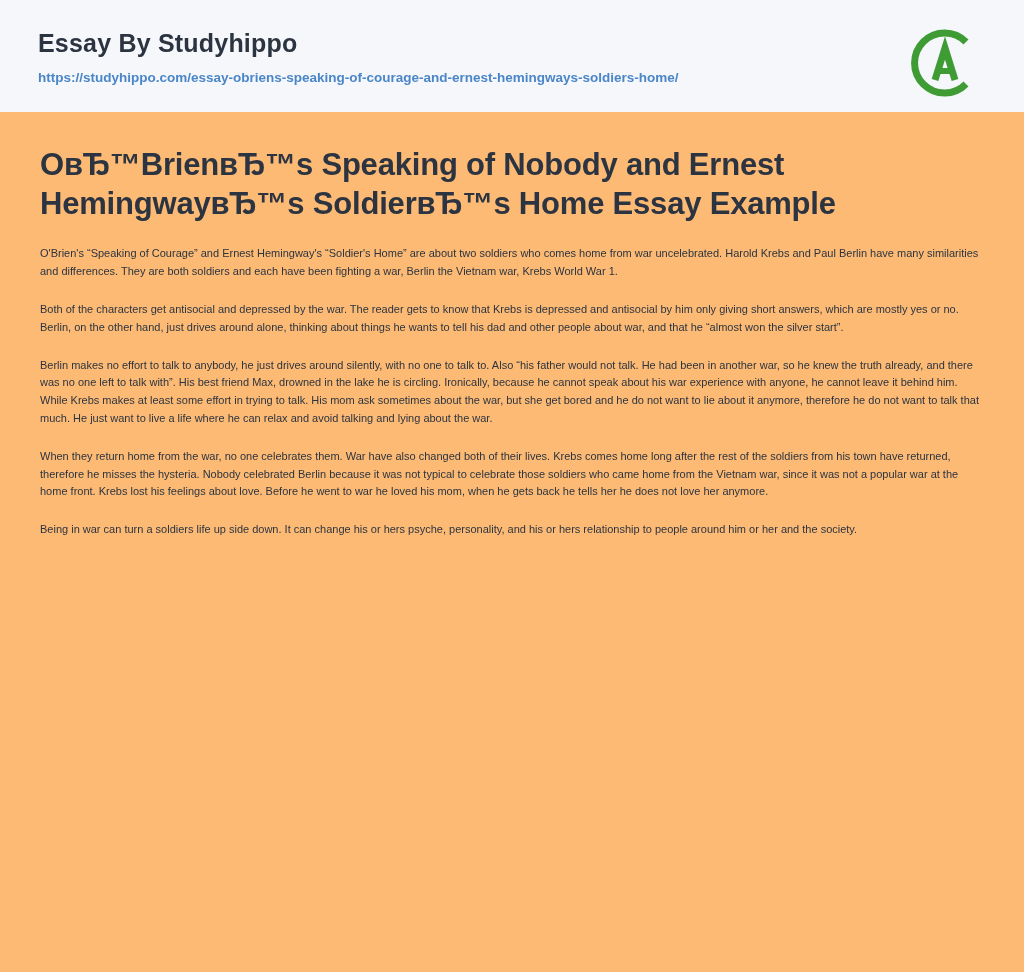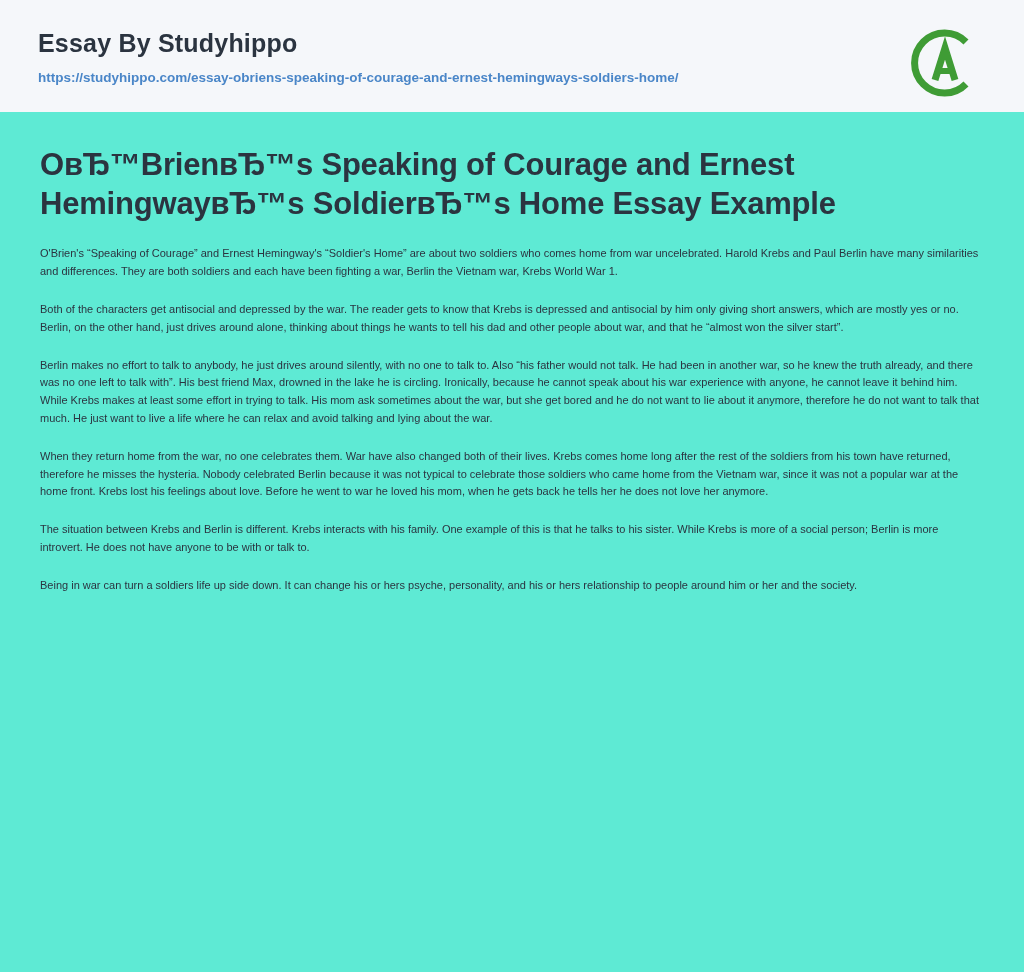--- a/index.html
+++ b/index.html
@@ -10,21 +10,21 @@
     width: 1024px;
     min-height: 972px;
     background: #ffffff;
     font-family: "Liberation Sans", sans-serif;
     color: #2b3440;
   }
   .page {
     width: 1024px;
     min-height: 972px;
     position: relative;
-    background: #5eead4;
+    background: #fdba74;
   }
   .header {
     background: #f5f7fa;
     padding: 30px 38px 24px 38px;
     position: relative;
     min-height: 92px;
     box-sizing: border-box;
   }
   .brand {
     font-size: 25px;
@@ -86,23 +86,22 @@
     <span class="logo">
       <svg width="74" height="74" viewBox="0 0 74 74" xmlns="http://www.w3.org/2000/svg">
         <path d="M58 16 A30 30 0 1 0 58 58" fill="none" stroke="#3f9c35" stroke-width="7"></path>
         <path d="M27 54 L37 22 L47 54" fill="none" stroke="#3f9c35" stroke-width="7" stroke-linejoin="miter"></path>
         <line x1="31" y1="45" x2="43" y2="45" stroke="#3f9c35" stroke-width="6"></line>
       </svg>
     </span>
   </div>
 
   <div class="content">
-    <h1 class="title">OвЂ™BrienвЂ™s Speaking of Courage and Ernest HemingwayвЂ™s SoldierвЂ™s Home Essay Example</h1>
+    <h1 class="title">OвЂ™BrienвЂ™s Speaking of Nobody and Ernest HemingwayвЂ™s SoldierвЂ™s Home Essay Example</h1>
 
     <p class="para">O'Brien's “Speaking of Courage” and Ernest Hemingway's “Soldier's Home” are about two soldiers who comes home from war uncelebrated. Harold Krebs and Paul Berlin have many similarities and differences. They are both soldiers and each have been fighting a war, Berlin the Vietnam war, Krebs World War 1.</p>
     <p class="para">Both of the characters get antisocial and depressed by the war. The reader gets to know that Krebs is depressed and antisocial by him only giving short answers, which are mostly yes or no. Berlin, on the other hand, just drives around alone, thinking about things he wants to tell his dad and other people about war, and that he “almost won the silver start”.</p>
     <p class="para">Berlin makes no effort to talk to anybody, he just drives around silently, with no one to talk to. Also “his father would not talk. He had been in another war, so he knew the truth already, and there was no one left to talk with”. His best friend Max, drowned in the lake he is circling. Ironically, because he cannot speak about his war experience with anyone, he cannot leave it behind him. While Krebs makes at least some effort in trying to talk. His mom ask sometimes about the war, but she get bored and he do not want to lie about it anymore, therefore he do not want to talk that much. He just want to live a life where he can relax and avoid talking and lying about the war.</p>
     <p class="para">When they return home from the war, no one celebrates them. War have also changed both of their lives. Krebs comes home long after the rest of the soldiers from his town have returned, therefore he misses the hysteria. Nobody celebrated Berlin because it was not typical to celebrate those soldiers who came home from the Vietnam war, since it was not a popular war at the home front. Krebs lost his feelings about love. Before he went to war he loved his mom, when he gets back he tells her he does not love her anymore.</p>
-    <p class="para">The situation between Krebs and Berlin is different. Krebs interacts with his family. One example of this is that he talks to his sister. While Krebs is more of a social person; Berlin is more introvert. He does not have anyone to be with or talk to.</p>
     <p class="para">Being in war can turn a soldiers life up side down. It can change his or hers psyche, personality, and his or hers relationship to people around him or her and the society.</p>
   </div>
 
 </div>
 
 </body></html>

